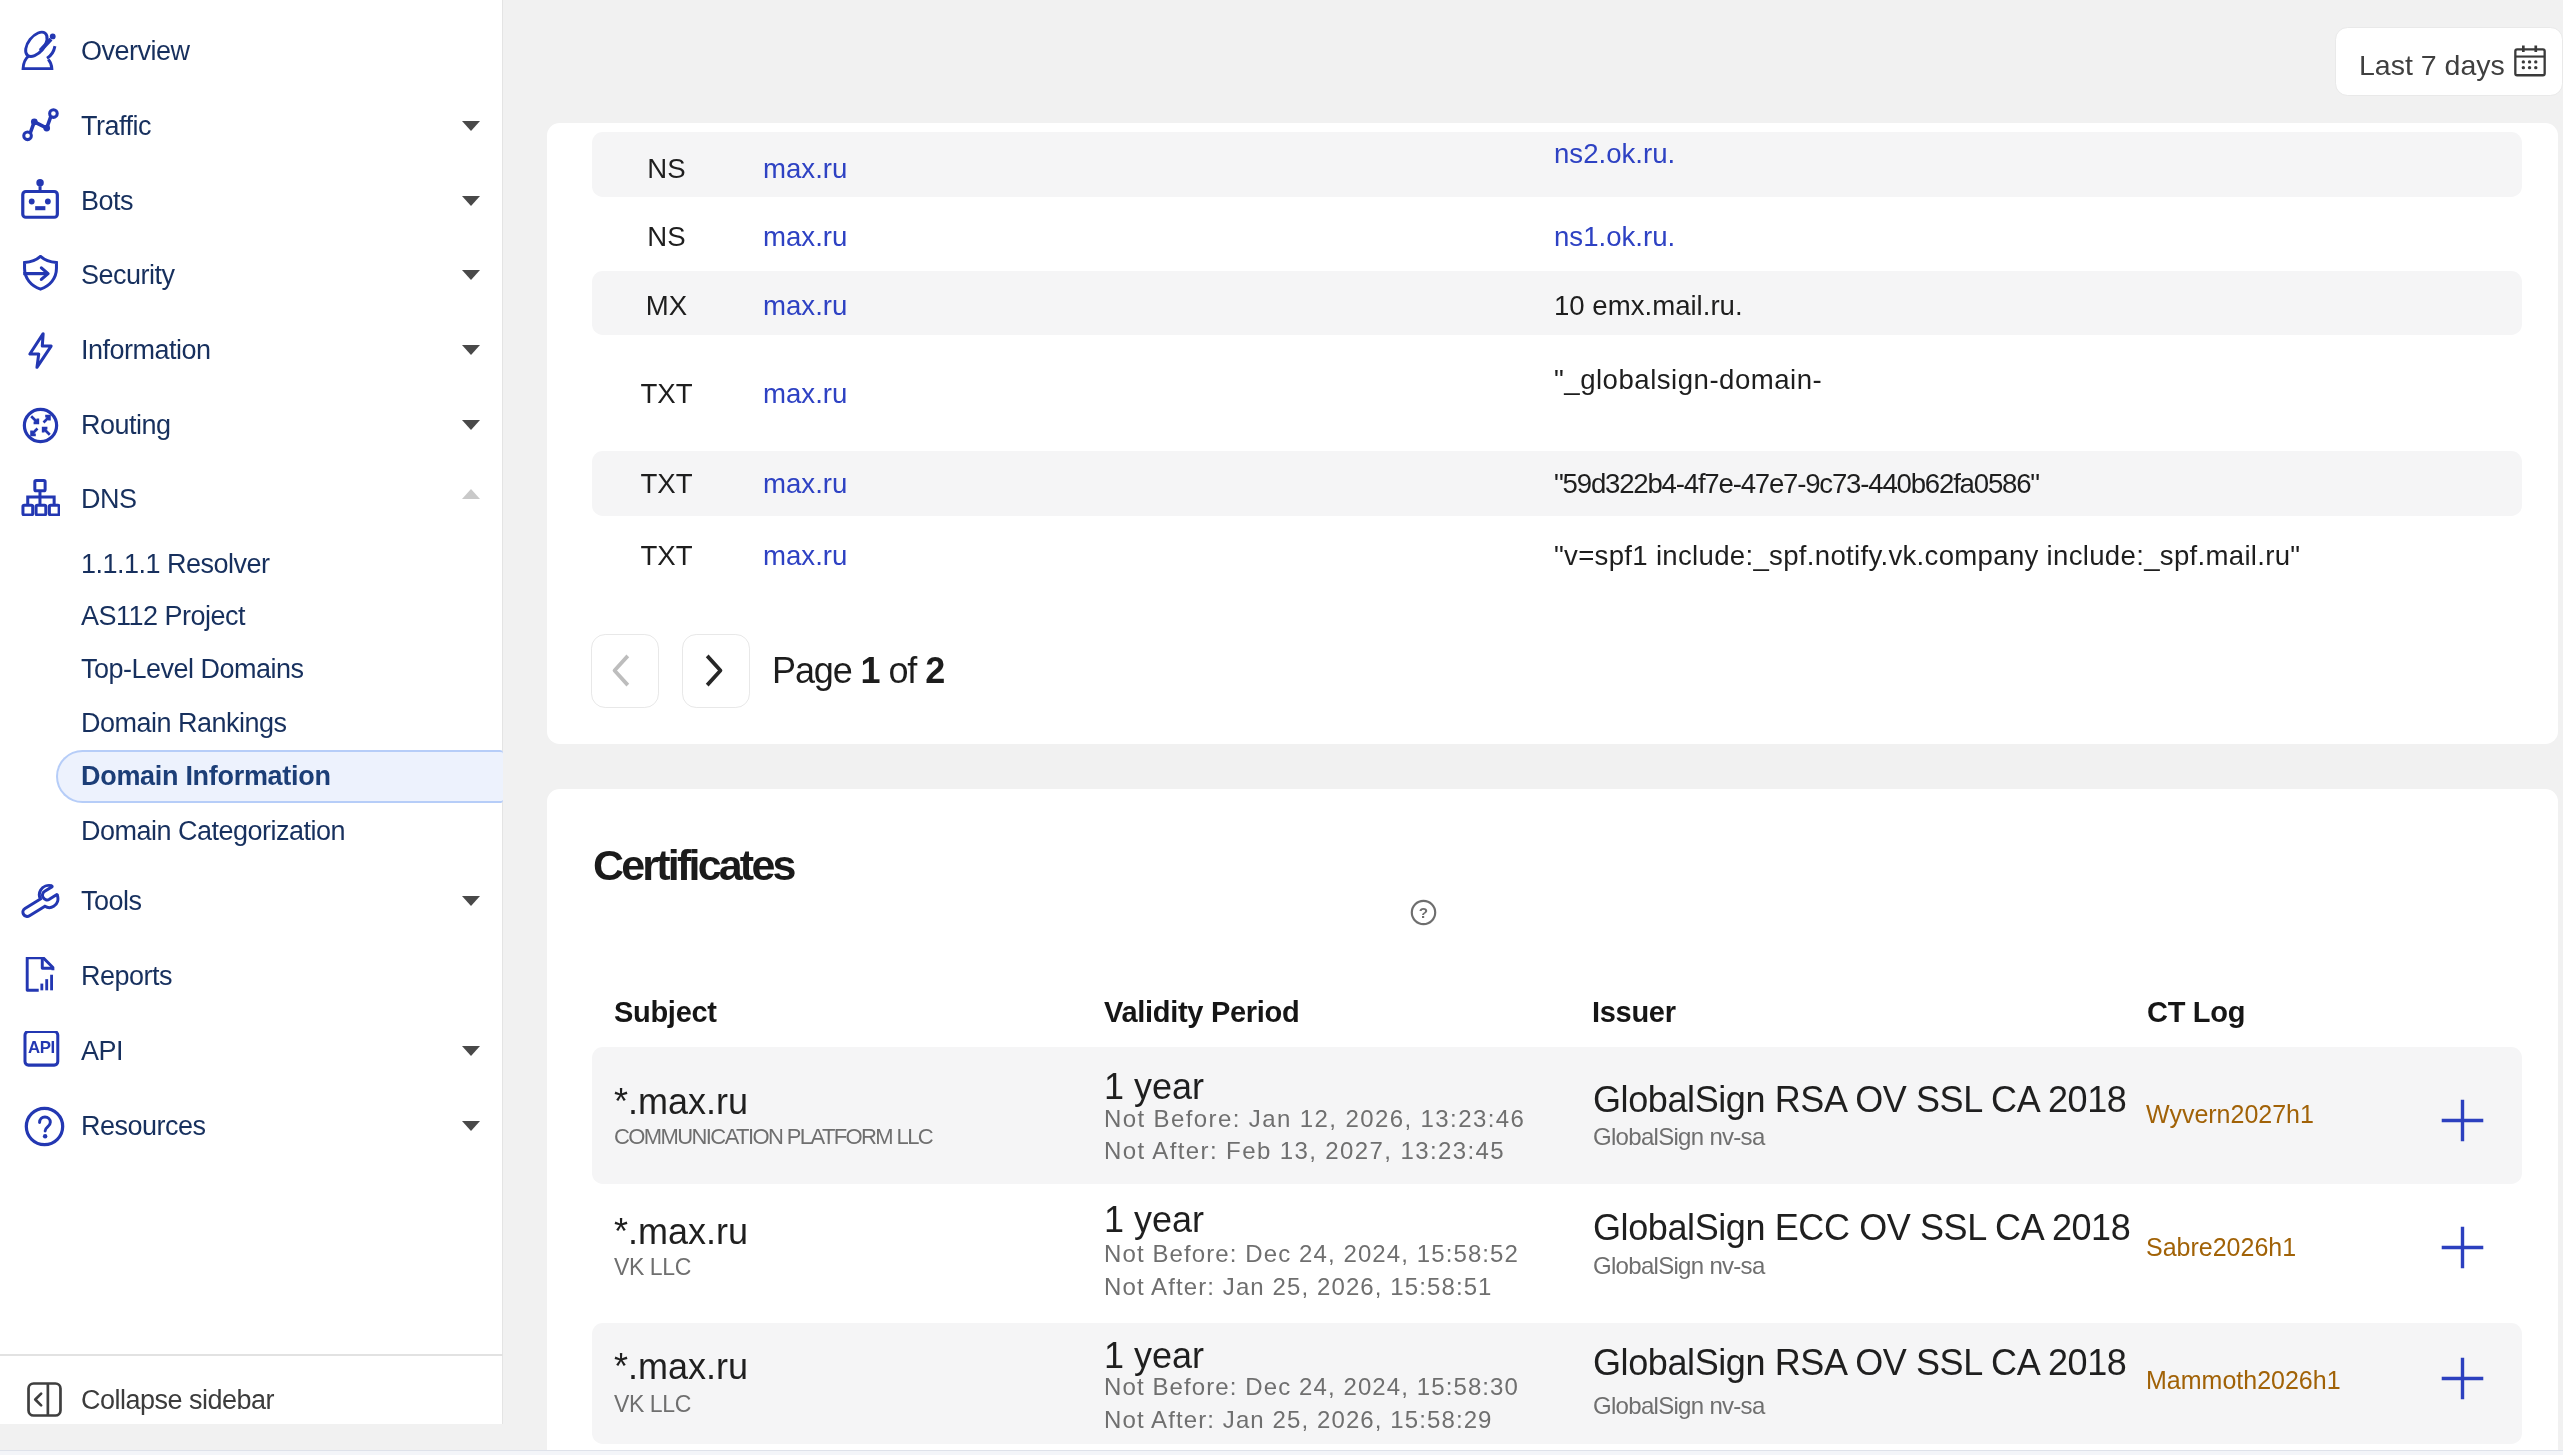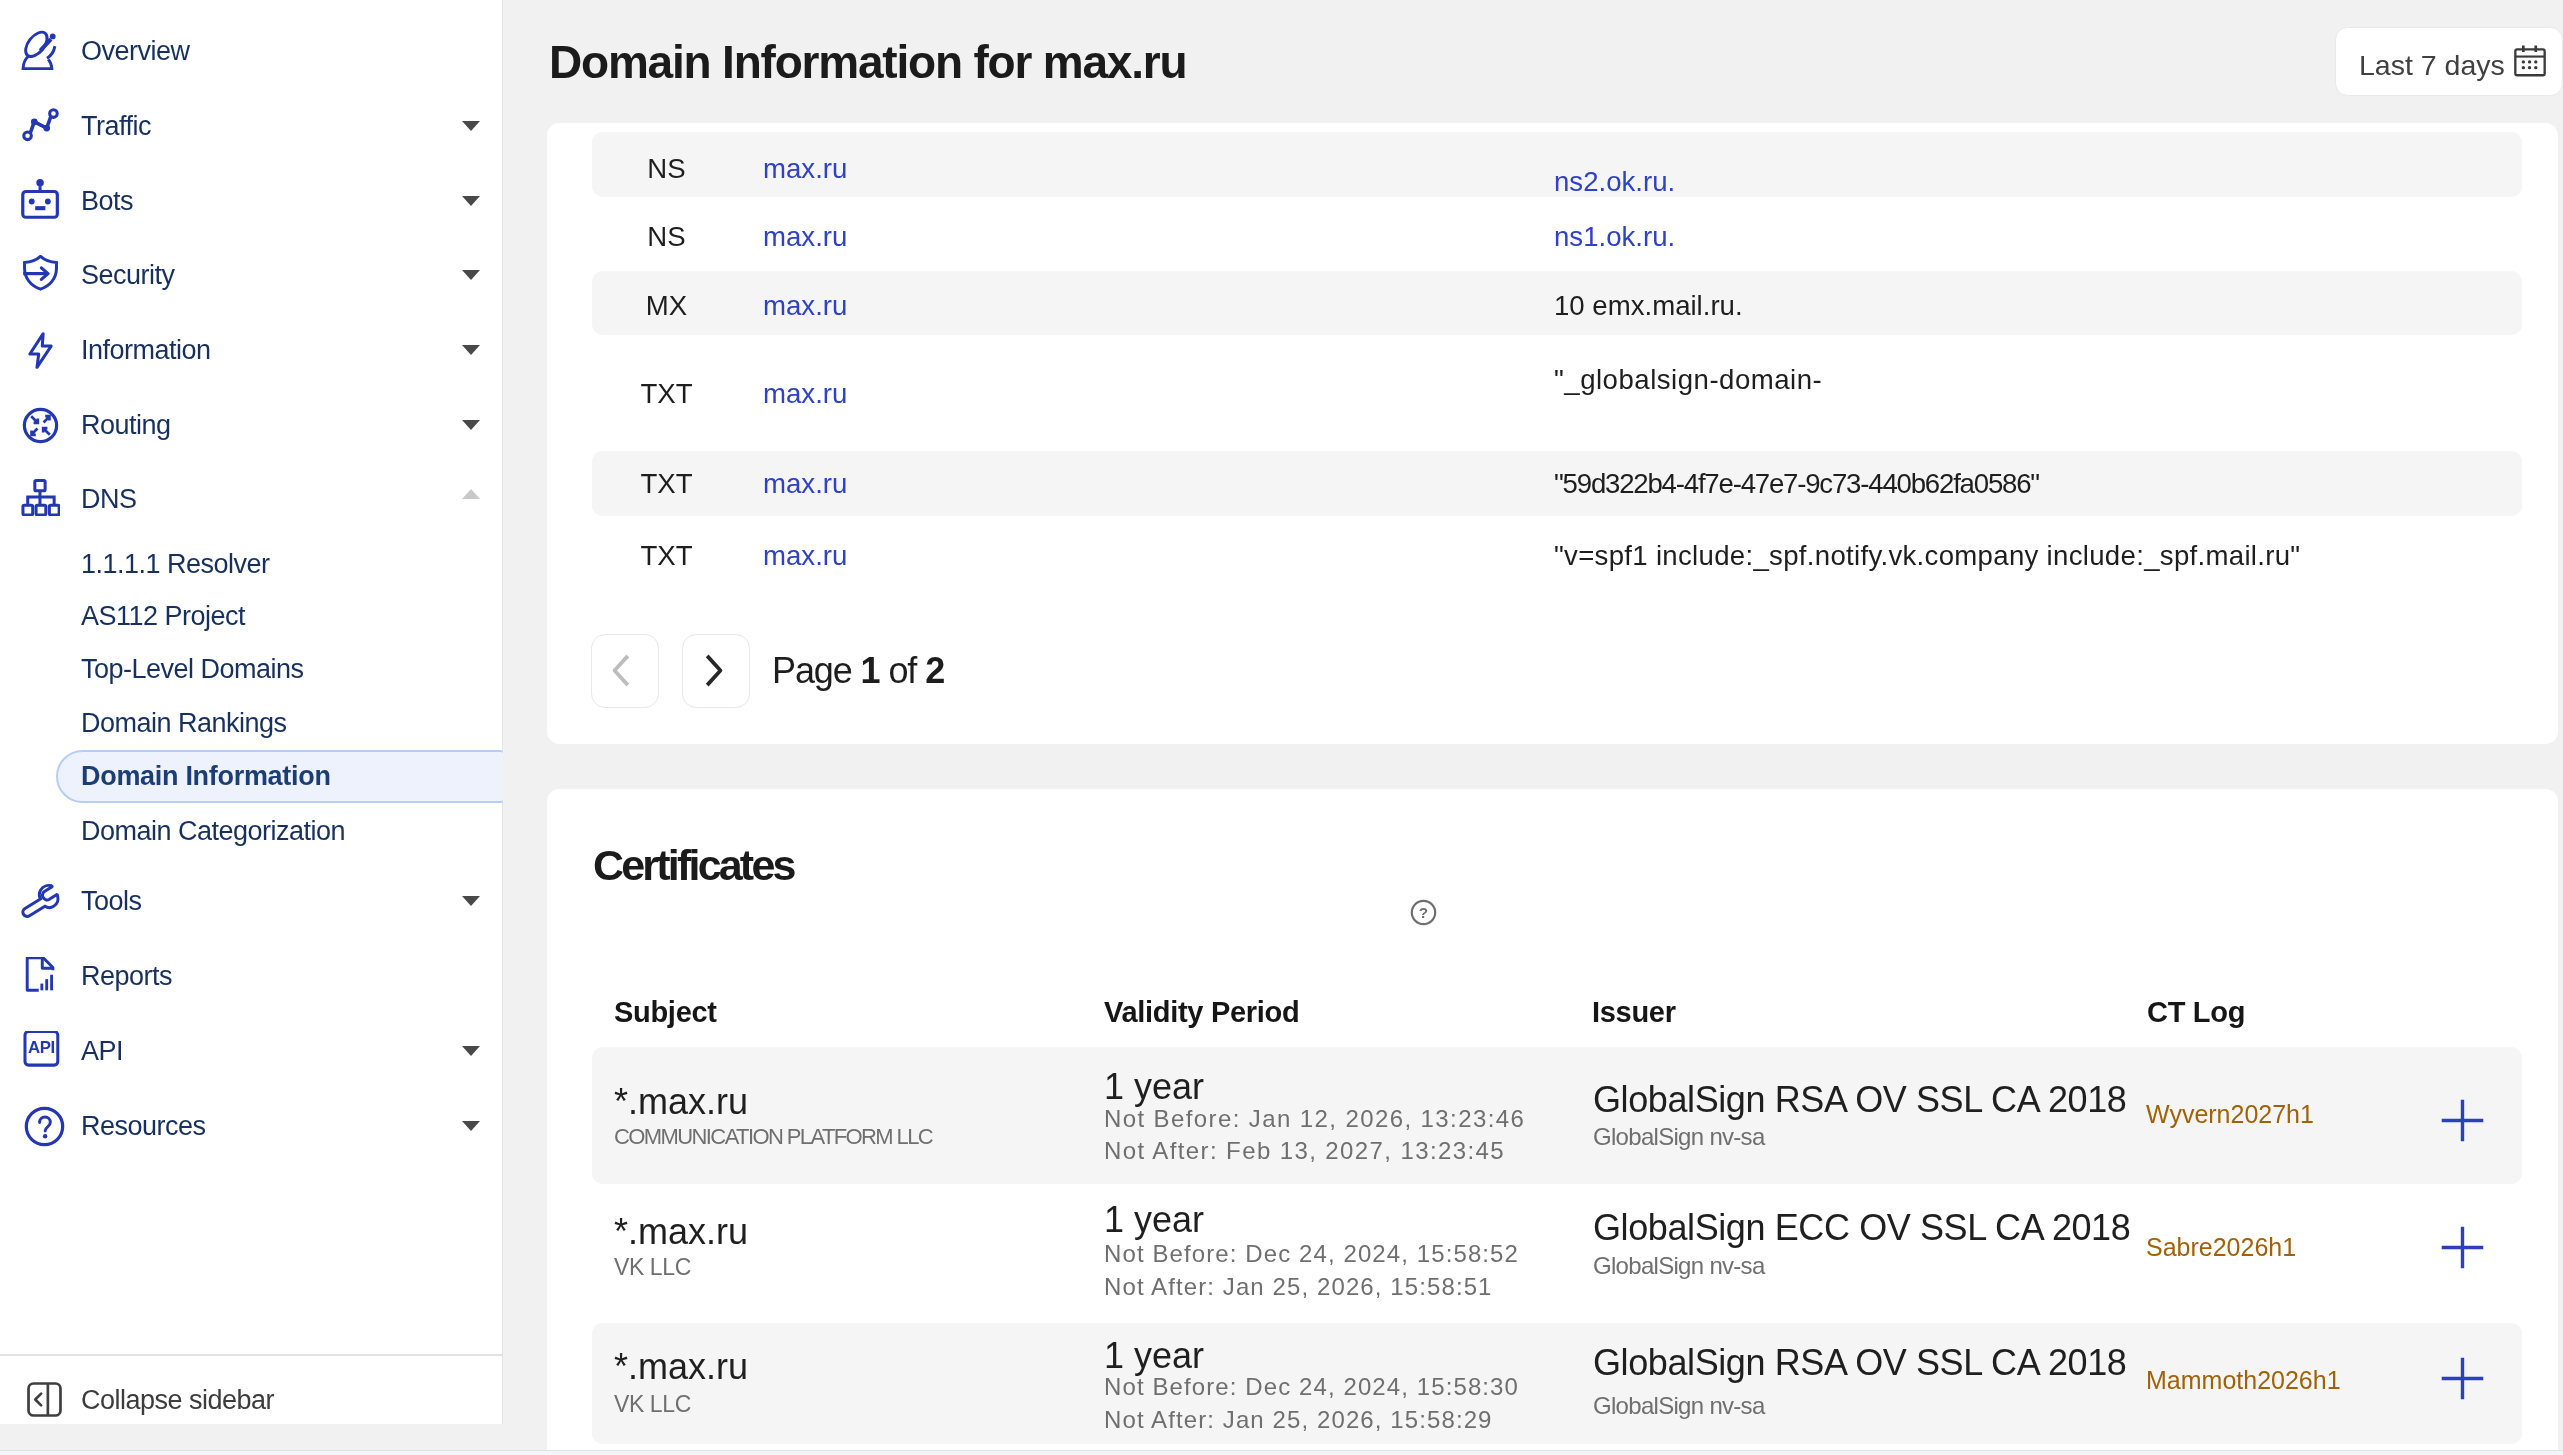--- a/index.html
+++ b/index.html
@@ -143,21 +143,20 @@
   <div id="collapse-sep"></div>
   <svg class="abs" style="left:26px; top:1381px; width:37px; height:37px;" viewBox="0 0 44 44" fill="none" stroke="#3f3f3f" stroke-width="3.2">
     <rect x="3" y="3" width="38" height="38" rx="6"></rect>
     <path d="M26 3 L26 41"></path>
     <path d="M18 15 L11 22 L18 29" stroke-linecap="round" stroke-linejoin="round"></path>
   </svg>
   <div class="t" style="left:81px; top:1387px; font-size:27px; line-height:27px; color:#3c3c3c; letter-spacing:-0.5px;">Collapse sidebar</div>
 </div>
 
 <div id="main">
-  <div class="t" id="title" style="left:44px; top:39px; font-size:46px; line-height:46px; font-weight:700; color:#1b1b1b; letter-spacing:-1.2px;">Domain Information for max.ru</div>
 
   <div class="abs" id="daysbtn" style="left:1830px; top:27px; width:228px; height:69px; background:#fff; border:1.8px solid #e9e9e9; border-radius:12.5px;"></div>
   <div class="t" style="left:1854px; top:51px; font-size:28.5px; line-height:28.5px; color:#404040;">Last 7 days</div>
   <svg class="abs" style="left:2009px; top:45px; width:32px; height:32px;" viewBox="0 0 36 36" fill="none" stroke="#3a3a3a" stroke-width="2.6">
     <rect x="1.5" y="5" width="33" height="29" rx="2"></rect>
     <path d="M1.5 13 L34.5 13" stroke-width="2.4"></path>
     <path d="M10.5 0.5 L10.5 8 M24.5 0.5 L24.5 8" stroke-width="3"></path>
     <g fill="#3a3a3a" stroke="none">
       <circle cx="10.5" cy="19" r="1.9"></circle>
         <circle cx="17.5" cy="19" r="1.9"></circle>
@@ -168,21 +167,21 @@
     </g>
   </svg>
 
   <div class="card" id="card1" style="top:123px; height:621px;"></div>
   <div class="row" style="top:132px; height:65px;"></div>
   <div class="row" style="top:271px; height:64px;"></div>
   <div class="row" style="top:451px; height:65px;"></div>
 
   <div class="rtype" style="left:117px; top:155px; width:89px; text-align:center;">NS</div>
   <div class="rlink" style="top:155px;">max.ru</div>
-  <div class="rval rval-link" style="top:168px;text-align:right;">ns2.ok.ru.</div>
+  <div class="rval rval-link" style="top:140px;text-align:right;">ns2.ok.ru.</div>
 
   <div class="rtype" style="left:117px; top:223px; width:89px; text-align:center;">NS</div>
   <div class="rlink" style="top:223px;">max.ru</div>
   <div class="rval rval-link" style="top:223px;">ns1.ok.ru.</div>
 
   <div class="rtype" style="left:117px; top:292px; width:89px; text-align:center;">MX</div>
   <div class="rlink" style="top:292px;">max.ru</div>
   <div class="rval" style="top:292px;">10 emx.mail.ru.</div>
 
   <div class="rtype" style="left:117px; top:380px; width:89px; text-align:center;">TXT</div>

